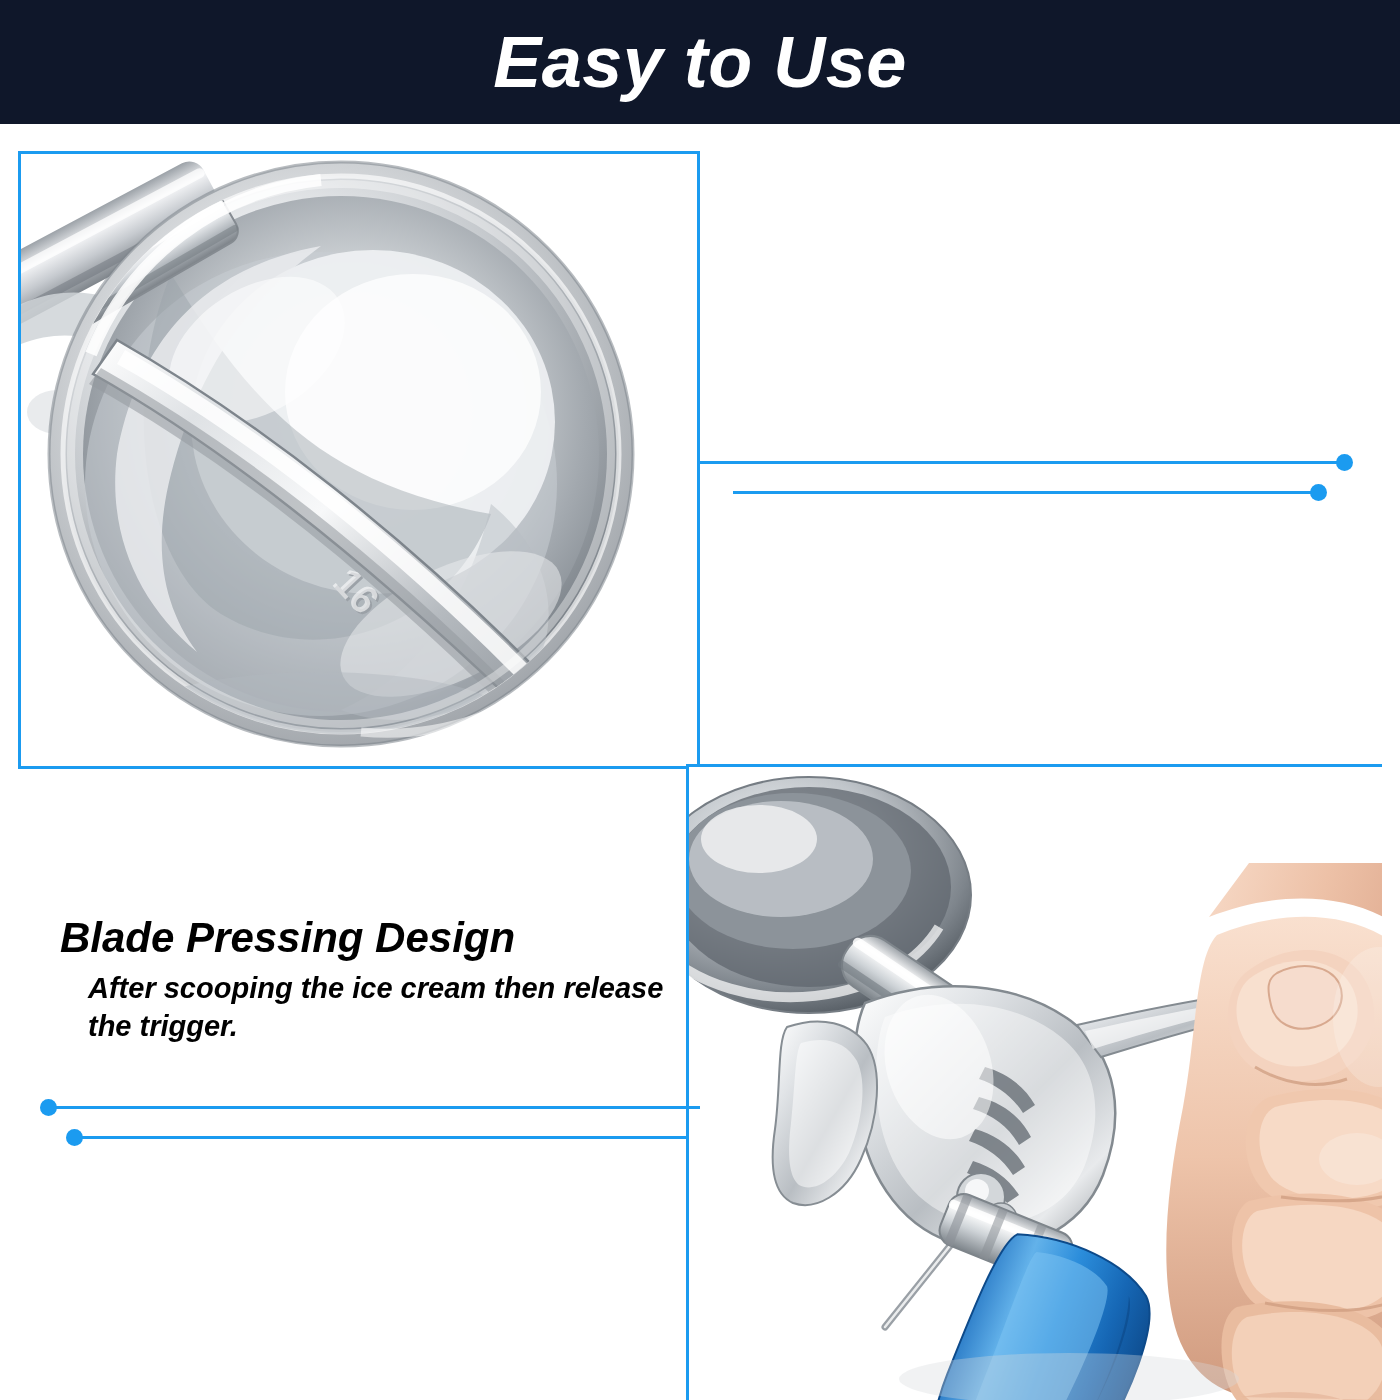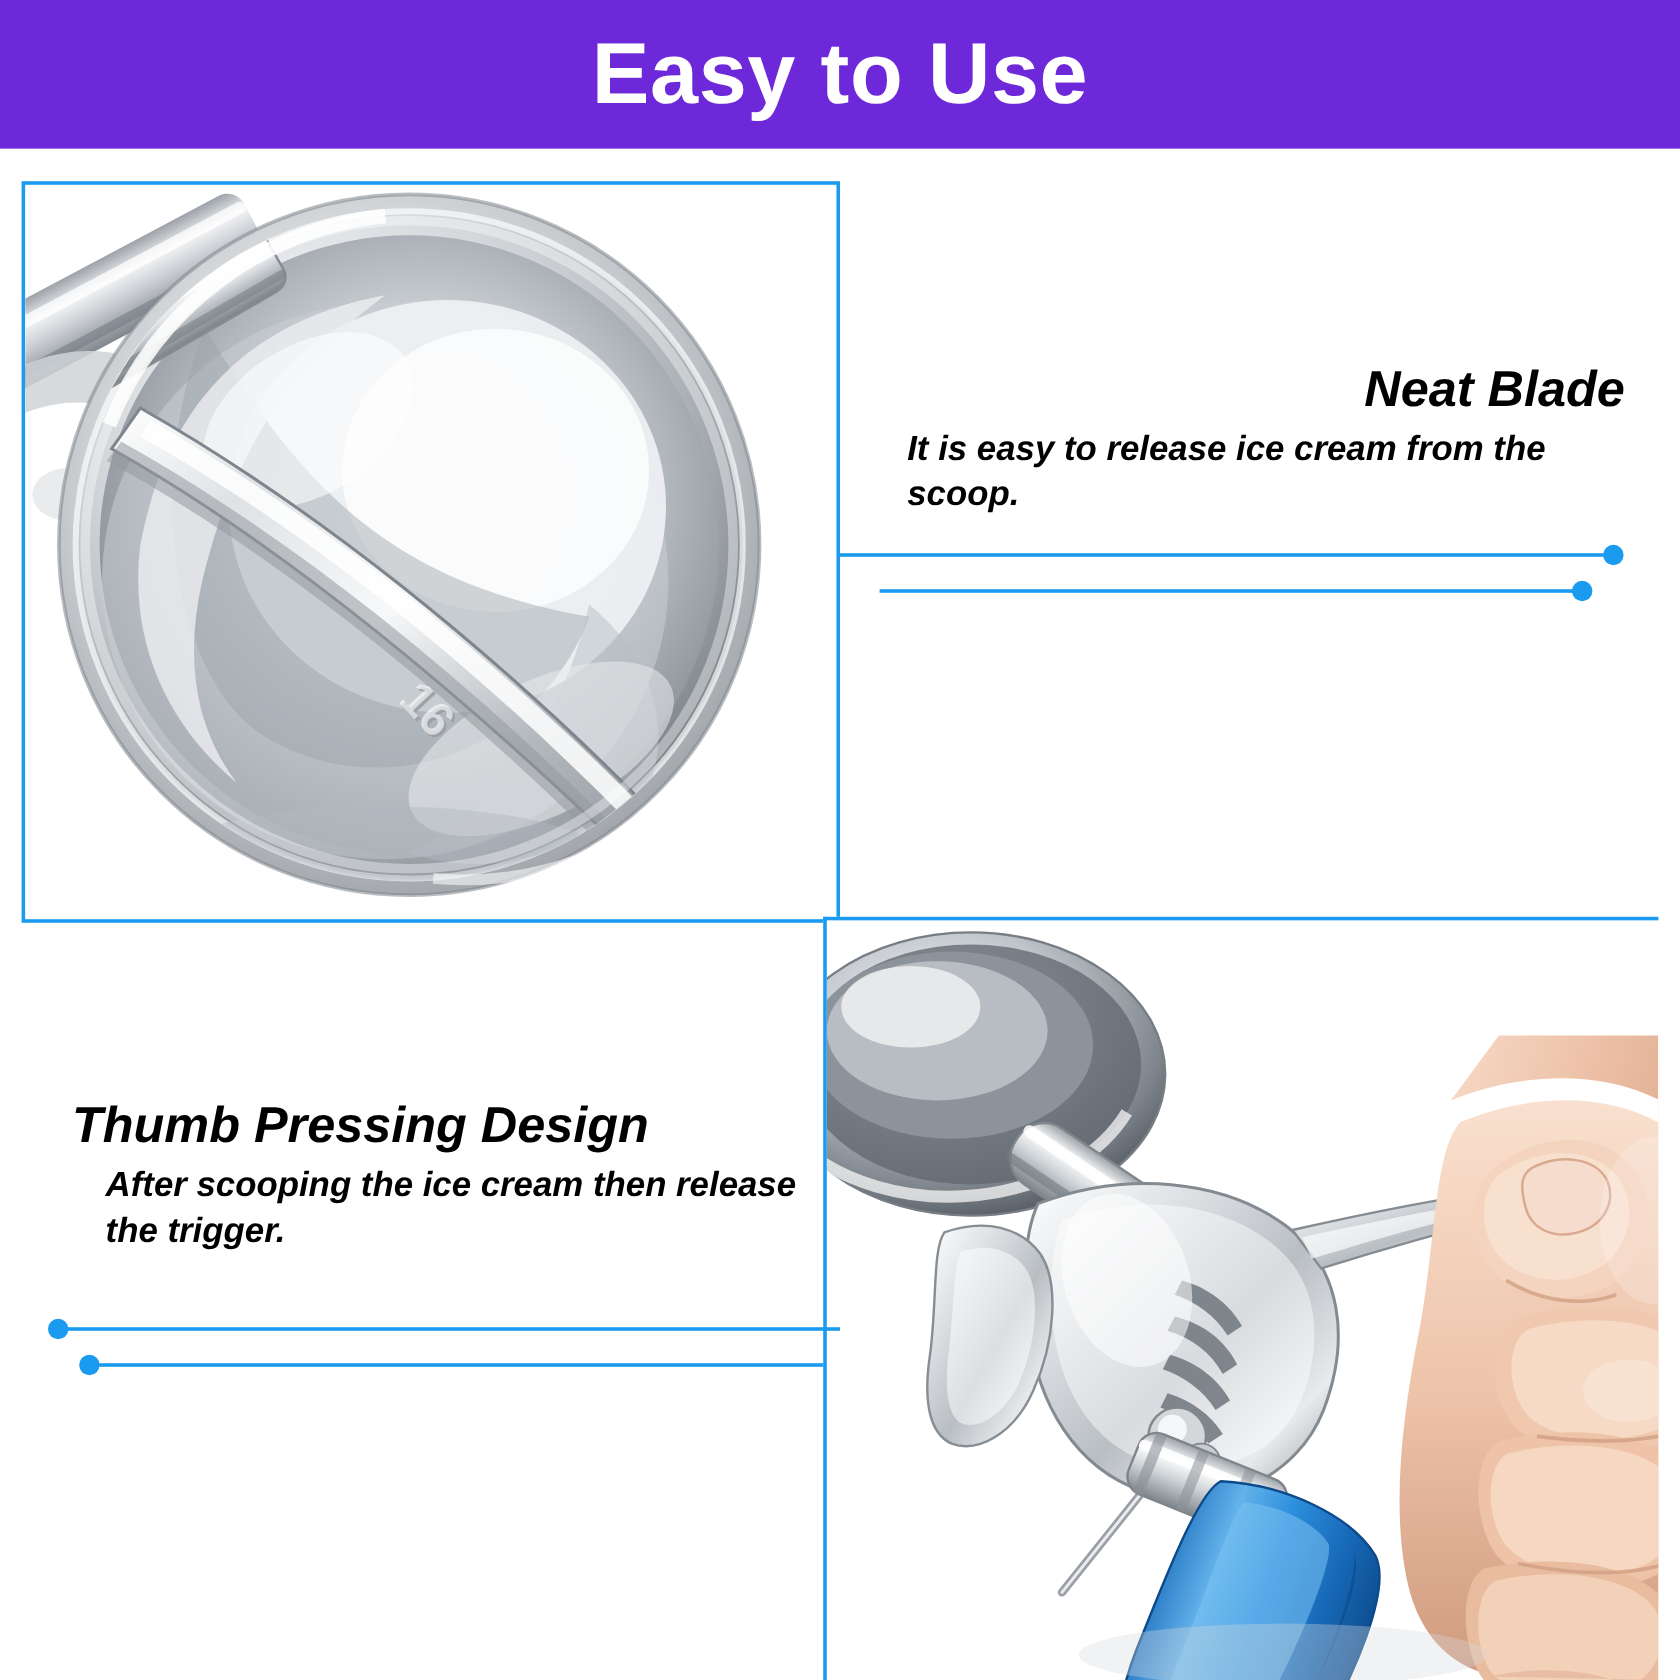--- a/index.html
+++ b/index.html
@@ -15,24 +15,25 @@
     position: relative;
   }
 
   
   .banner {
     position: absolute;
     left: 0;
     top: 0;
     width: 1400px;
     height: 124px;
-    background: #6d28d9;
+    background: #0f172a;
     display: flex;
     align-items: center;
     justify-content: center;
+    font-style: italic;
   }
   .banner-title {
     color: #ffffff;
     font-size: 72px;
     font-weight: bold;
     letter-spacing: 0.5px;
     line-height: 1;
     font-family: "Liberation Sans", sans-serif;
   }
 
@@ -393,31 +394,27 @@
 
           <ellipse cx="690" cy="250" rx="46" ry="70" fill="#ffffff" opacity="0.2"></ellipse>
           <ellipse cx="668" cy="392" rx="38" ry="26" fill="#ffffff" opacity="0.22"></ellipse>
         </g>
 
         <ellipse cx="380" cy="612" rx="170" ry="26" fill="#d7dade" opacity="0.35"></ellipse>
       </svg>
     </div>
   </div>
 
-  <div class="callout callout-right">
-    <h2>Neat Blade</h2>
-    <p>It is easy to release ice cream from the scoop.</p>
-  </div>
   <div class="lead lead-r1"></div>
   <div class="lead-dot lead-r1-dot"></div>
   <div class="lead lead-r2"></div>
   <div class="lead-dot lead-r2-dot"></div>
 
   <div class="callout callout-left">
-    <h2>Thumb Pressing Design</h2>
+    <h2>Blade Pressing Design</h2>
     <p>After scooping the ice cream then release the trigger.</p>
   </div>
   <div class="lead lead-l1"></div>
   <div class="lead-dot lead-l1-dot"></div>
   <div class="lead lead-l2"></div>
   <div class="lead-dot lead-l2-dot"></div>
 
 </div>
 
 </body></html>

